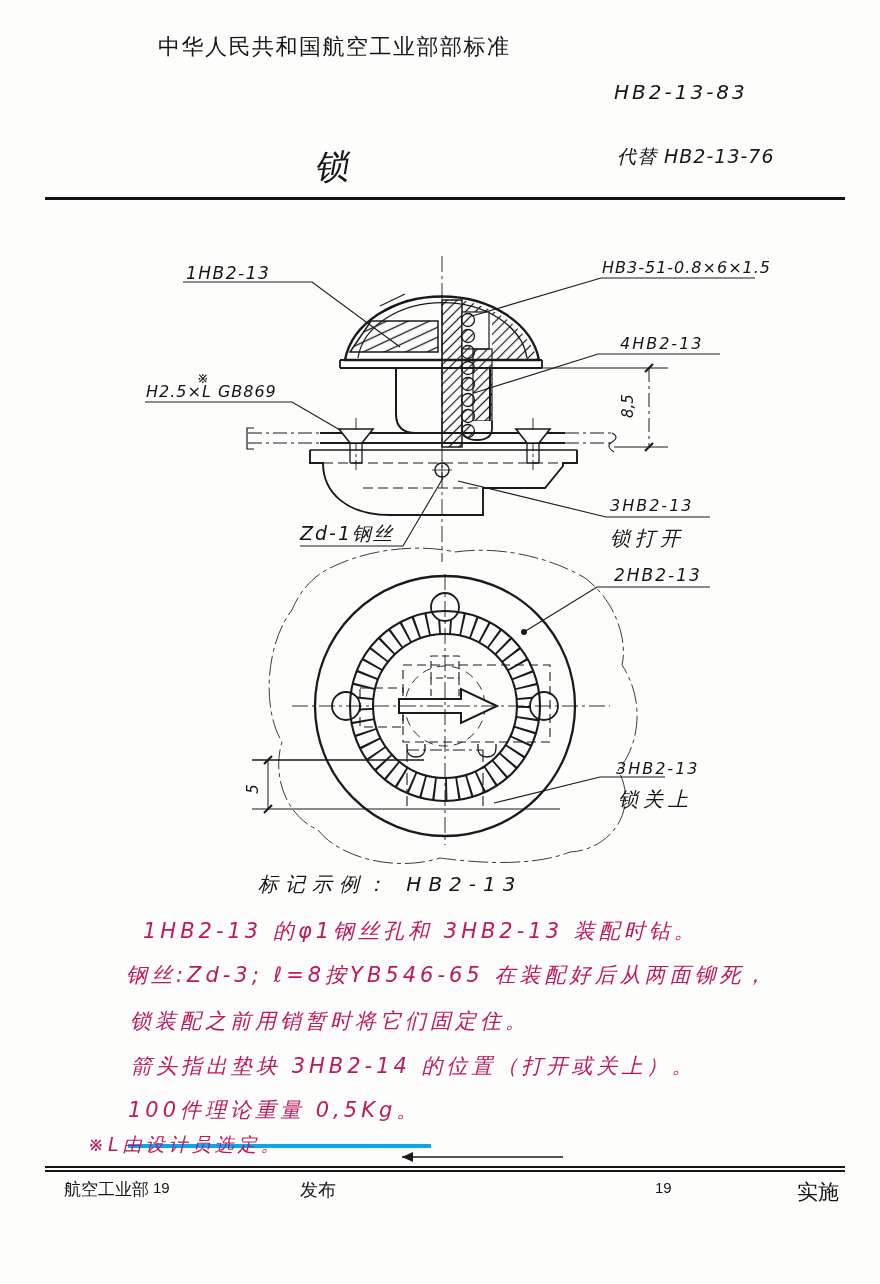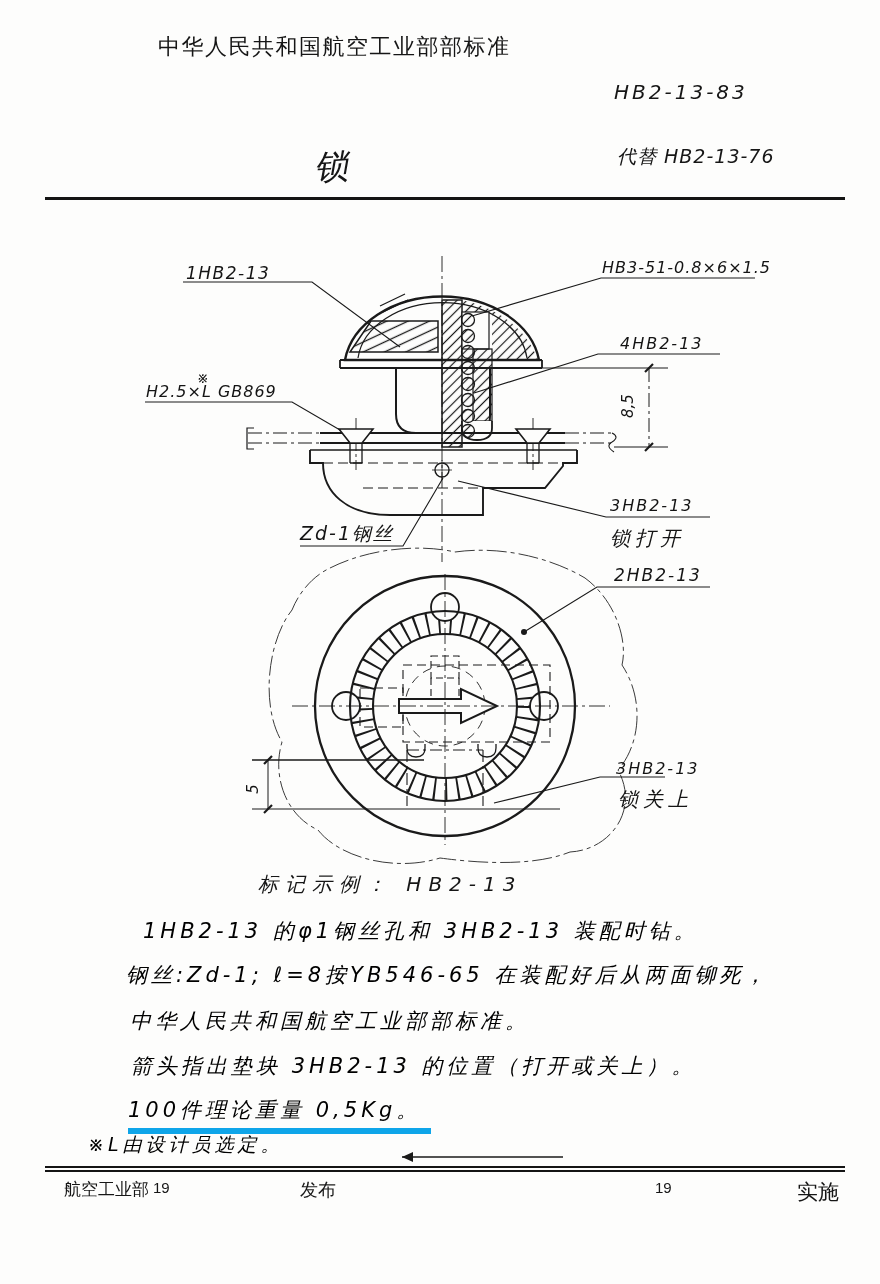--- a/index.html
+++ b/index.html
@@ -7,22 +7,22 @@
     width:880px;height:1284px;position:relative;
     background:#fdfdfc;overflow:hidden;
     font-family:"Liberation Sans",sans-serif;color:#161616;
   }
   .abs{position:absolute;white-space:nowrap;}
   .print{font-family:"Liberation Sans",sans-serif;font-weight:normal;}
   .hand{font-family:"DejaVu Sans",sans-serif;font-style:italic;}
   .rule{position:absolute;background:#141414;}
   #drawing-svg{position:absolute;left:0;top:0;z-index:1;}
   .txt{z-index:2;}
-  .note{font-size:21px;letter-spacing:4px;color:#000000;}
-  .underlined{border-bottom:6px solid #0ea5e9;padding-bottom:4px;padding-right:10px;}
+  .note{font-size:21px;letter-spacing:4px;color:#be185d;}
+  .underlined{border-bottom:4px solid #0ea5e9;padding-bottom:20px;padding-right:10px;}
   svg text{fill:#141414;font-family:"DejaVu Sans",sans-serif;font-style:italic;}
 </style>
 </head>
 <body>
 
 <svg id="drawing-svg" width="880" height="1284" viewBox="0 0 880 1284">
   <defs>
     <pattern id="h45" width="7" height="7" patternUnits="userSpaceOnUse" patternTransform="rotate(45)">
       <line x1="3.5" y1="0" x2="3.5" y2="7" stroke="#1a1a1a" stroke-width="1.2"></line>
     </pattern>
@@ -182,23 +182,23 @@
 
 <div class="abs txt print" style="left:158px;top:32px;font-size:22px;letter-spacing:1.5px;">中华人民共和国航空工业部部标准</div>
 <div class="abs txt hand" style="left:614px;top:80px;font-size:20px;letter-spacing:3px;">HB2-13-83</div>
 <div class="abs txt hand" style="left:314px;top:144px;font-size:34px;transform:rotate(-4deg);">锁</div>
 <div class="abs txt hand" style="left:610px;top:144px;font-size:19px;letter-spacing:1px;margin-left:7px;">代替 HB2-13-76</div>
 <div class="rule" style="left:45px;top:197px;width:800px;height:3px;"></div>
 
 <div class="abs txt hand" style="left:258px;top:871px;font-size:20px;letter-spacing:7px;">标记示例： HB2-13</div>
 
 <div class="abs txt hand note" style="left:143px;top:917px;">1HB2-13 的φ1钢丝孔和 3HB2-13 装配时钻。</div>
-<div class="abs txt hand note" style="left:126px;top:961px;">钢丝:Zd-1; ℓ=8按YB546-65 在装配好后从两面铆死，</div>
-<div class="abs txt hand note" style="left:130px;top:1007px;">中华人民共和国航空工业部部标准。</div>
-<div class="abs txt hand note" style="left:131px;top:1052px;">箭头指出垫块 3HB2-13 的位置（打开或关上）。</div>
+<div class="abs txt hand note" style="left:126px;top:961px;">钢丝:Zd-3; ℓ=8按YB546-65 在装配好后从两面铆死，</div>
+<div class="abs txt hand note" style="left:130px;top:1007px;">锁装配之前用销暂时将它们固定住。</div>
+<div class="abs txt hand note" style="left:131px;top:1052px;">箭头指出垫块 3HB2-14 的位置（打开或关上）。</div>
 <div class="abs txt hand note underlined" style="left:128px;top:1096px;">100件理论重量 0,5Kg。</div>
 <div class="abs txt hand note" style="left:88px;top:1132px;font-size:19px;">※L由设计员选定。</div>
 
 <div class="rule" style="left:45px;top:1166px;width:800px;height:2px;"></div>
 <div class="rule" style="left:45px;top:1170px;width:800px;height:2px;"></div>
 
 <div class="abs txt print" style="left:64px;top:1178px;font-size:17px;">航空工业部</div>
 <div class="abs txt" style="left:153px;top:1179px;font-size:15px;">19</div>
 <div class="abs txt print" style="left:300px;top:1178px;font-size:18px;">发布</div>
 <div class="abs txt" style="left:655px;top:1179px;font-size:15px;">19</div>

